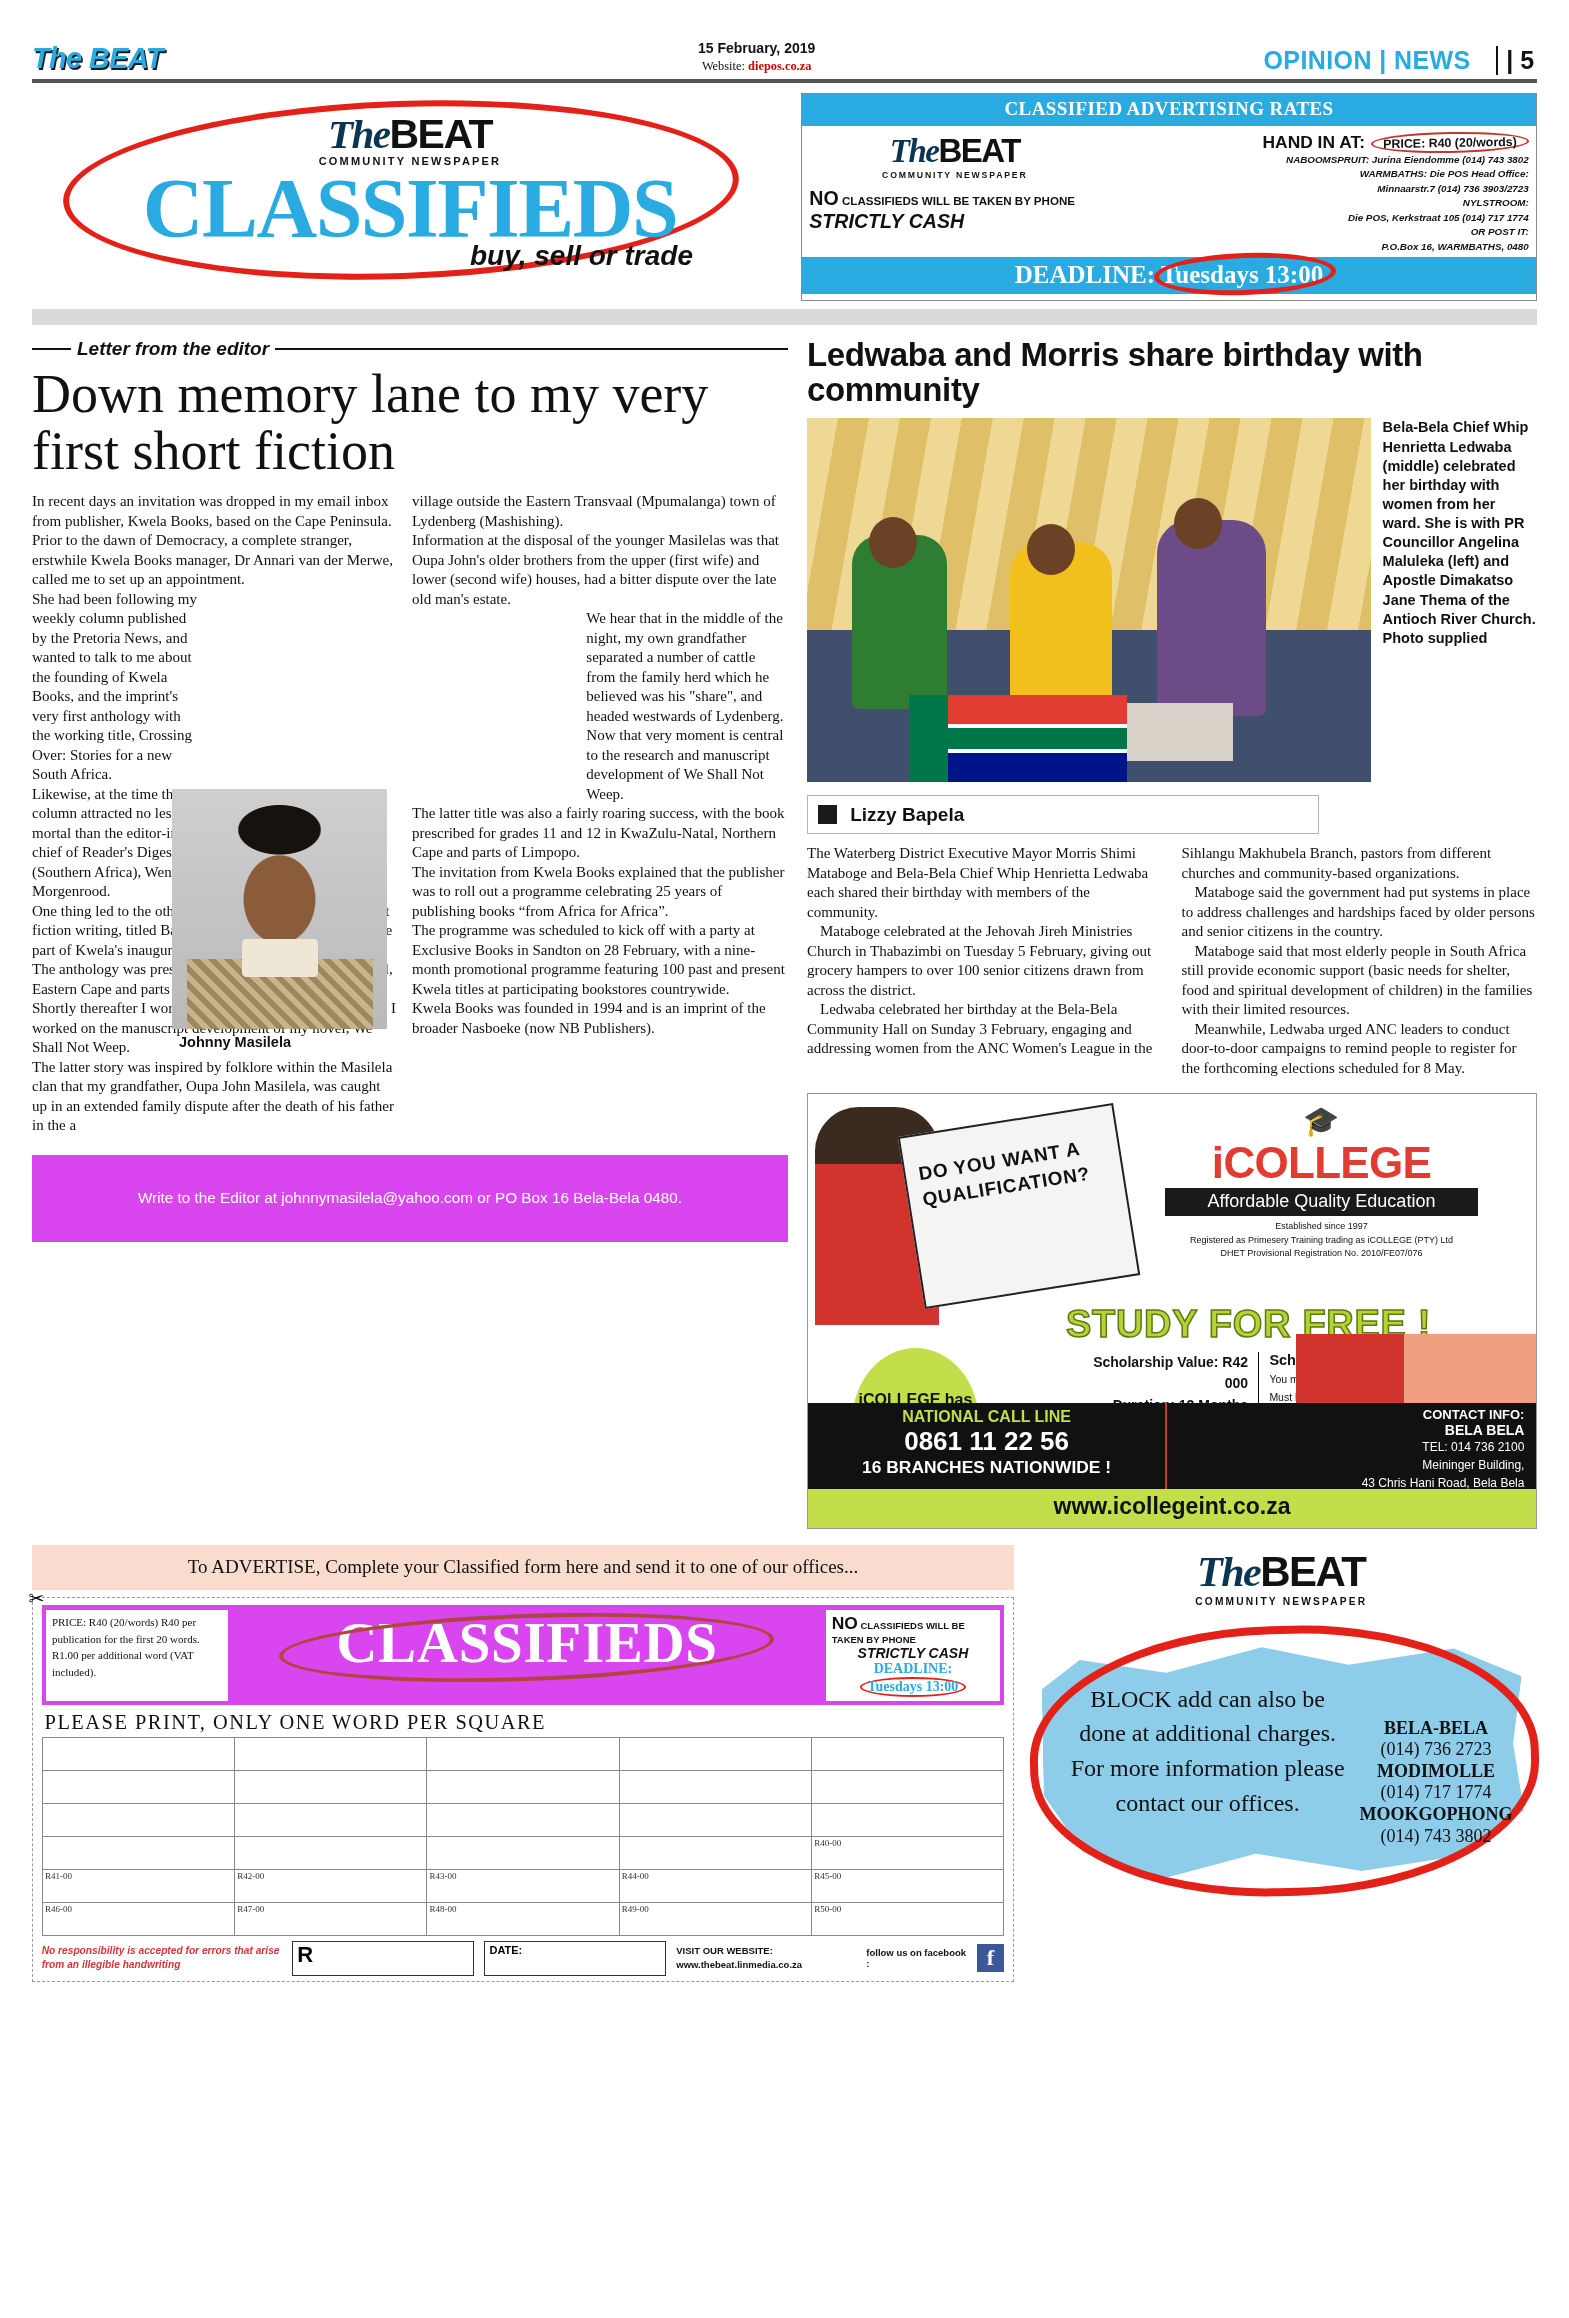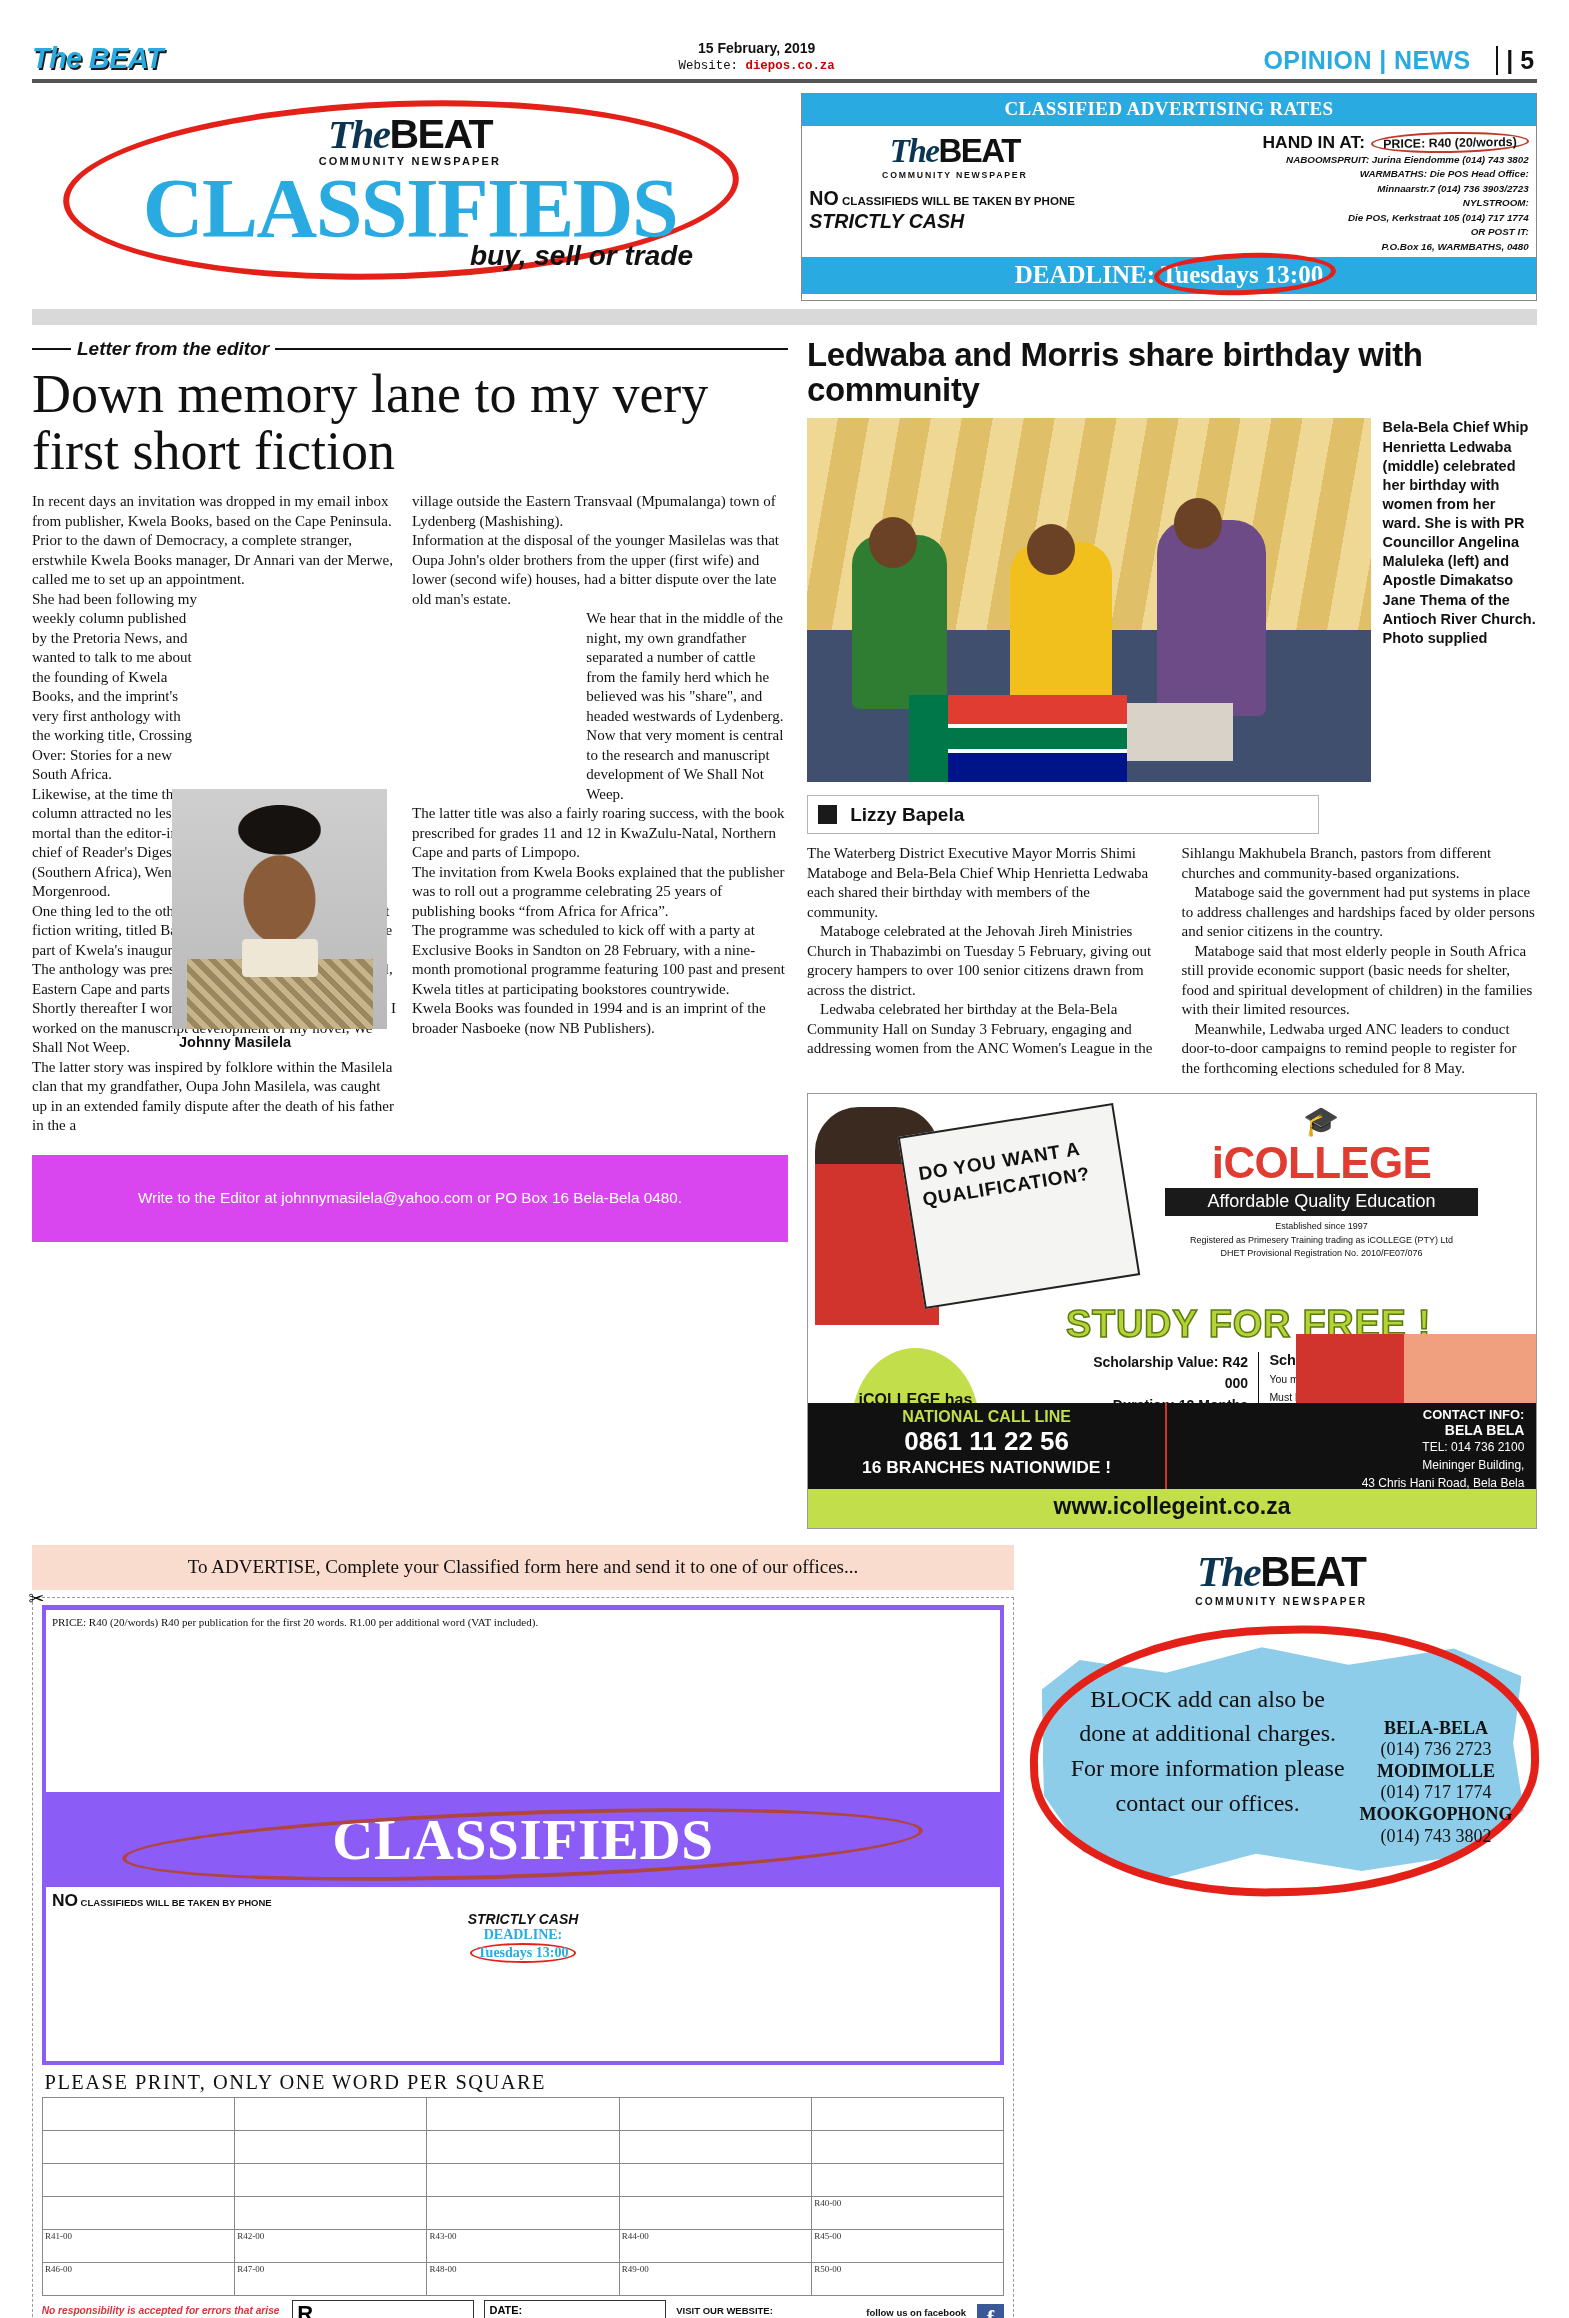--- a/index.html
+++ b/index.html
@@ -18,21 +18,21 @@
     height: 79px; padding: 0 16px 4.4px 16px;
   }
   .brand-the-beat {
     font-family: "Liberation Sans", sans-serif;
     font-size: 29px; font-weight: bold; font-style: italic;
     color: #29abe2; letter-spacing: -0.7px;
     text-shadow: 1.5px 1.5px 0 #1a1a1a;
   }
   .header-center { text-align: center; line-height: 1.35; margin-left: 87px;}
   .hdr-date { font-family:"Liberation Sans",sans-serif; font-size:14px; font-weight:bold; color:#111; }
-  .hdr-web { font-family:Liberation Mono, monospace; font-size:12.4px; color:#111; }
+  .hdr-web { font-family:Liberation Serif, serif; font-size:12.4px; color:#111; }
   .hdr-web b { color:#cc0000; }
   .header-right { display:flex; align-items:center; gap:25px; margin-right: 2.9px;}
   .section-label {
     font-family:"Liberation Sans",sans-serif; font-size:25px; font-weight:bold;
     color:#29abe2; letter-spacing:0.4px;
   }
   .page-num {
     font-family:"Liberation Sans",sans-serif; font-size:25px; font-weight:bold;
     color:#111; border-left:2.9px solid #111; padding-left:8.7px;
   }
@@ -253,21 +253,21 @@
   .bottom { display:flex; gap:11.6px; padding:16px 16px 7.3px 16px; }
   .bottom-left { flex:0 0 982px; }
   .bottom-right { flex:1; position:relative; }
 
   .advertise-bar {
     background:#fadcce; text-align:center; color:#111;
     font-family:"Liberation Serif",serif; font-size:19px; padding:11.6px 0;
   }
   .form-box { border:0.7px dashed #999; margin-top:7.3px; padding:7.3px 8.7px 5.8px 8.7px; position:relative;}
   .scissor { position:absolute; left:-4.4px; top:-11.6px; font-size:19px; }
-  .form-head-row { display:flex; gap:15px; background:#8b5cf6; padding:4.4px;flex-direction:column; }
+  .form-head-row { display:flex; gap:4px; background:#d946ef; padding:4.4px; }
   .fh-left { flex:0 0 182px; background:#fff; padding:4.4px 5.8px;
     font-family:"Liberation Serif",serif; font-size:11px; line-height:1.5; color:#111; }
   .fh-mid { flex:1; text-align:center; position:relative; }
   .fh-mid .word {
     font-family:"Liberation Serif",serif; font-weight:bold; font-size:57px; color:#ffffff; letter-spacing:0.7px;
   }
   .fh-ell { position:absolute; left:8%; top:4.4px; width:84%; height:67px; border:4.4px solid #b0443e; border-radius:50%; transform:rotate(-2deg); }
   .fh-right { flex:0 0 174px; background:#fff; padding:3.6px 5.8px; text-align:center; }
   .fh-right .nophone { font-family:"Liberation Sans",sans-serif; font-size:9.5px; font-weight:bold; color:#111; text-align:left;}
   .fh-right .nophone .big { font-size:17.4px; }

